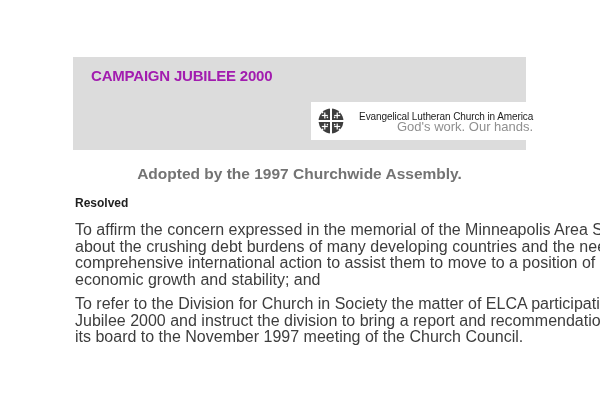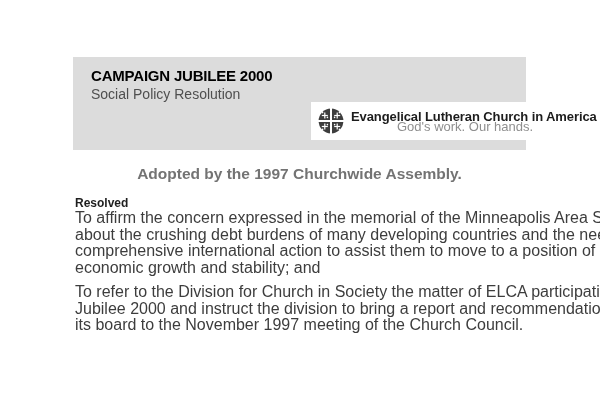--- a/index.html
+++ b/index.html
@@ -22,21 +22,21 @@
     width: 453px; height: 93px;
     background: #dcdcdc;
   }
   .header-text {
     position: absolute;
     left: 18px; top: 8px;
   }
   .doc-title {
     font-size: 15px;
     font-weight: bold;
-    color: #000000;
+    color: #a21caf;
     letter-spacing: -0.2px;
     line-height: 21px;
     white-space: nowrap;
   }
   .doc-subtitle, .doc-number {
     font-size: 14px;
     color: #4f4f4f;
     line-height: 17.5px;
     white-space: nowrap;
   }
@@ -51,22 +51,22 @@
     box-sizing: border-box;
     padding-left: 7px;
   }
   .emblem {
     flex: 0 0 auto;
     width: 26px; height: 26px;
     margin-right: 7px;
   }
   .logo-text { line-height: 1; }
   .org-name {
-    font-size: 13px;
-    font-weight: bold;
+    font-size: 10px;
+    font-weight: normal;
     color: #1c1c1c;
     letter-spacing: -0.1px;
     white-space: nowrap;
     line-height: 11px;
     text-align: right;
   }
   .tagline {
     font-size: 13px;
     color: #8f8f8f;
     white-space: nowrap;
@@ -88,40 +88,39 @@
   .body-text {
     position: absolute;
     left: 75px; top: 196px;
     width: 470px;
   }
   .lead-in {
     font-size: 12px;
     font-weight: bold;
     color: #1e1e1e;
     line-height: 14px;
-    margin-bottom: 0;
+    margin-bottom: 12px;
   }
   .para {
     font-size: 16px;
     color: #3d3d3d;
     line-height: 16.7px;
     white-space: pre;        
     margin: 0;
   }
   .para + .para { margin-top: 7px; }
 </style>
 </head>
 <body>
 
 <div class="page">
 
   <div class="header-panel">
     <div class="header-text">
       <div class="doc-title">CAMPAIGN JUBILEE 2000</div>
-      <div class="doc-subtitle">Social Policy Resolution</div>
     </div>
 
     <div class="logo-box">
       <svg class="emblem" viewBox="0 0 26 26" xmlns="http://www.w3.org/2000/svg" aria-hidden="true">
         <circle cx="13" cy="13" r="12.4" fill="#3d3d3d"></circle>
 
         <rect x="12" y="0" width="2" height="26" fill="#ffffff"></rect>
         <rect x="0" y="12" width="26" height="2" fill="#ffffff"></rect>
 
         <g fill="#ffffff">

